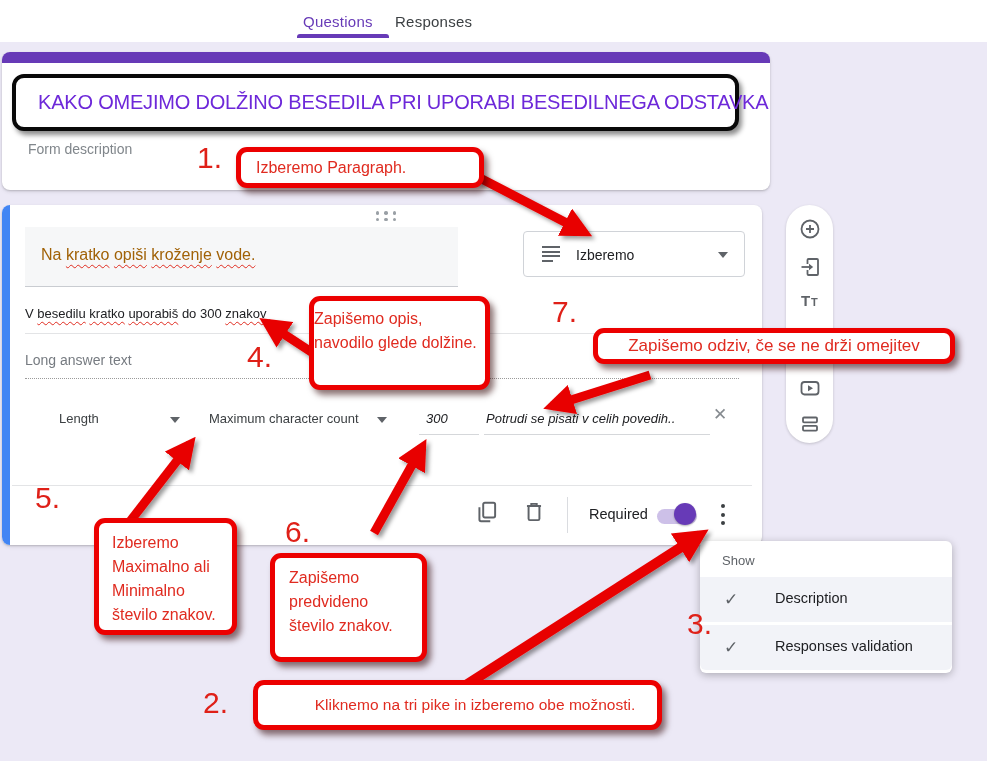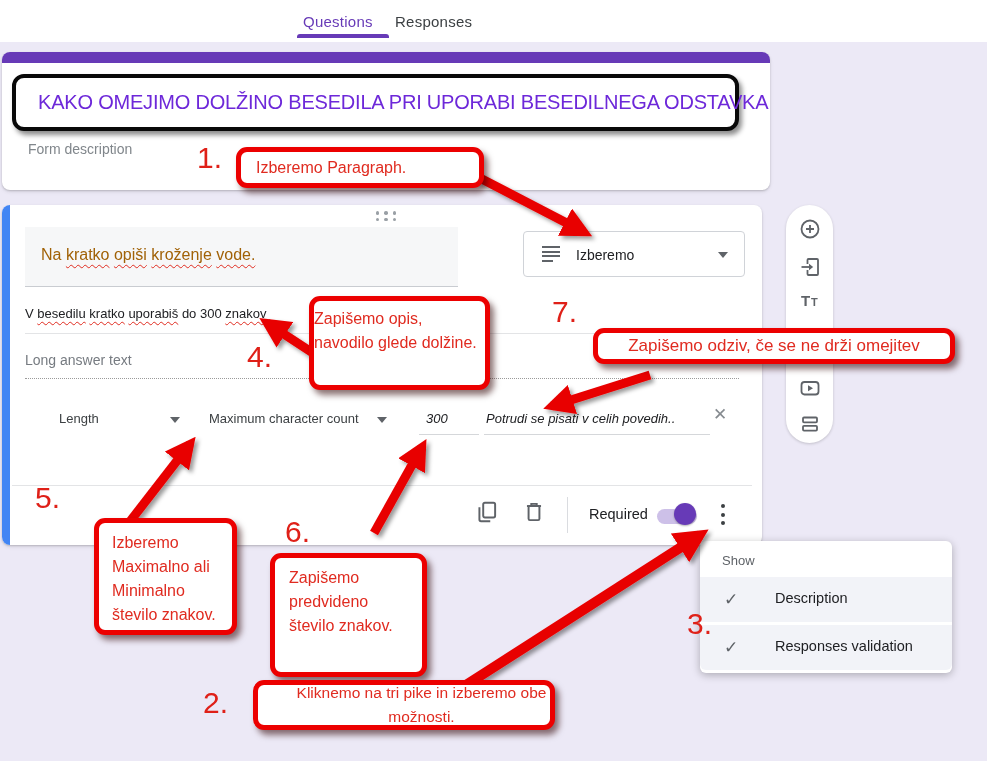--- a/index.html
+++ b/index.html
@@ -254,14 +254,14 @@
 <span class="ann-num" style="left:687px; top:607px;">3.</span>
 <span class="ann-num" style="left:247px; top:340px;">4.</span>
 <span class="ann-num" style="left:35px; top:481px;">5.</span>
 <span class="ann-num" style="left:285px; top:515px;">6.</span>
 <span class="ann-num" style="left:552px; top:295px;">7.</span>
 
 <div class="ann-box" style="left:236px; top:147px; width:248px; height:41px; padding:4px 0 0 15px;">Izberemo Paragraph.</div>
 <div class="ann-box" style="left:309px; top:296px; width:181px; height:94px; padding:6px 0 0 0;">Zapišemo opis, navodilo glede dolžine.</div>
 <div class="ann-box ann-center" style="left:593px; top:328px; width:362px; height:36px; font-size:17px;">Zapišemo odziv, če se ne drži omejitev</div>
 <div class="ann-box" style="left:94px; top:518px; width:143px; height:117px; padding:8px 0 0 13px;">Izberemo Maximalno ali Minimalno število znakov.</div>
-<div class="ann-box" style="left:270px; top:553px; width:157px; height:124px; padding:8px 8px 0 14px;">Zapišemo predvideno število znakov.</div>
-<div class="ann-box ann-center" style="left:253px; top:680px; width:302px; height:50px; font-size:15.5px;padding-left:35px;">Kliknemo na tri pike in izberemo obe možnosti.</div>
+<div class="ann-box" style="left:270px; top:553px; width:157px; height:109px; padding:8px 8px 0 14px;">Zapišemo predvideno število znakov.</div>
+<div class="ann-box ann-center" style="left:253px; top:680px; width:409px; height:50px; font-size:15.5px;padding-left:35px;">Kliknemo na tri pike in izberemo obe možnosti.</div>
 
 </body></html>

